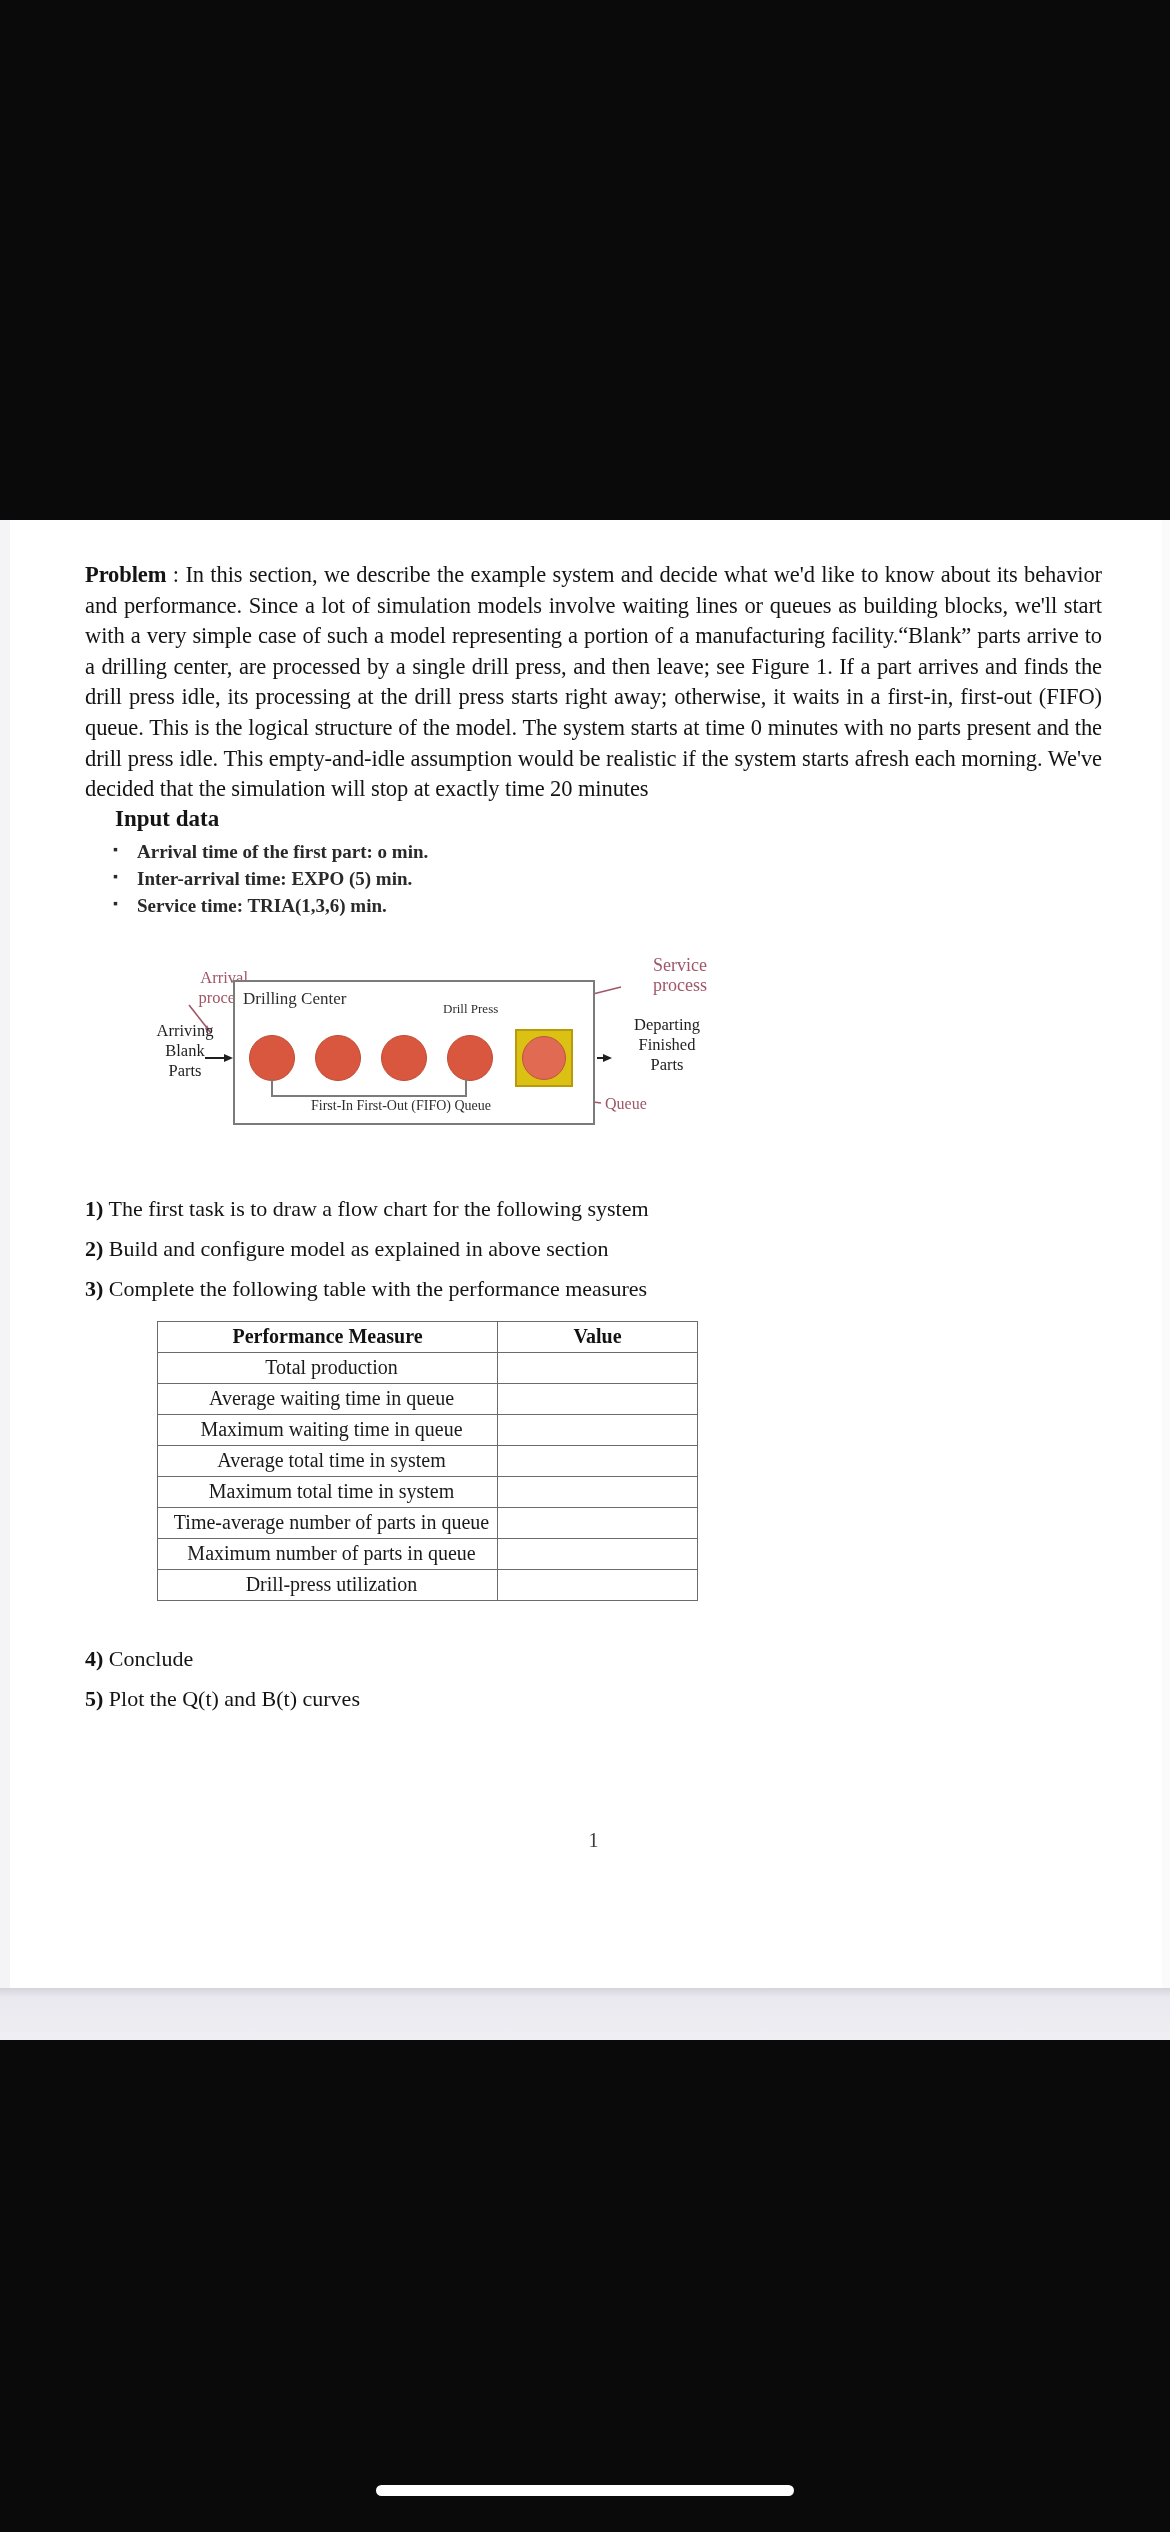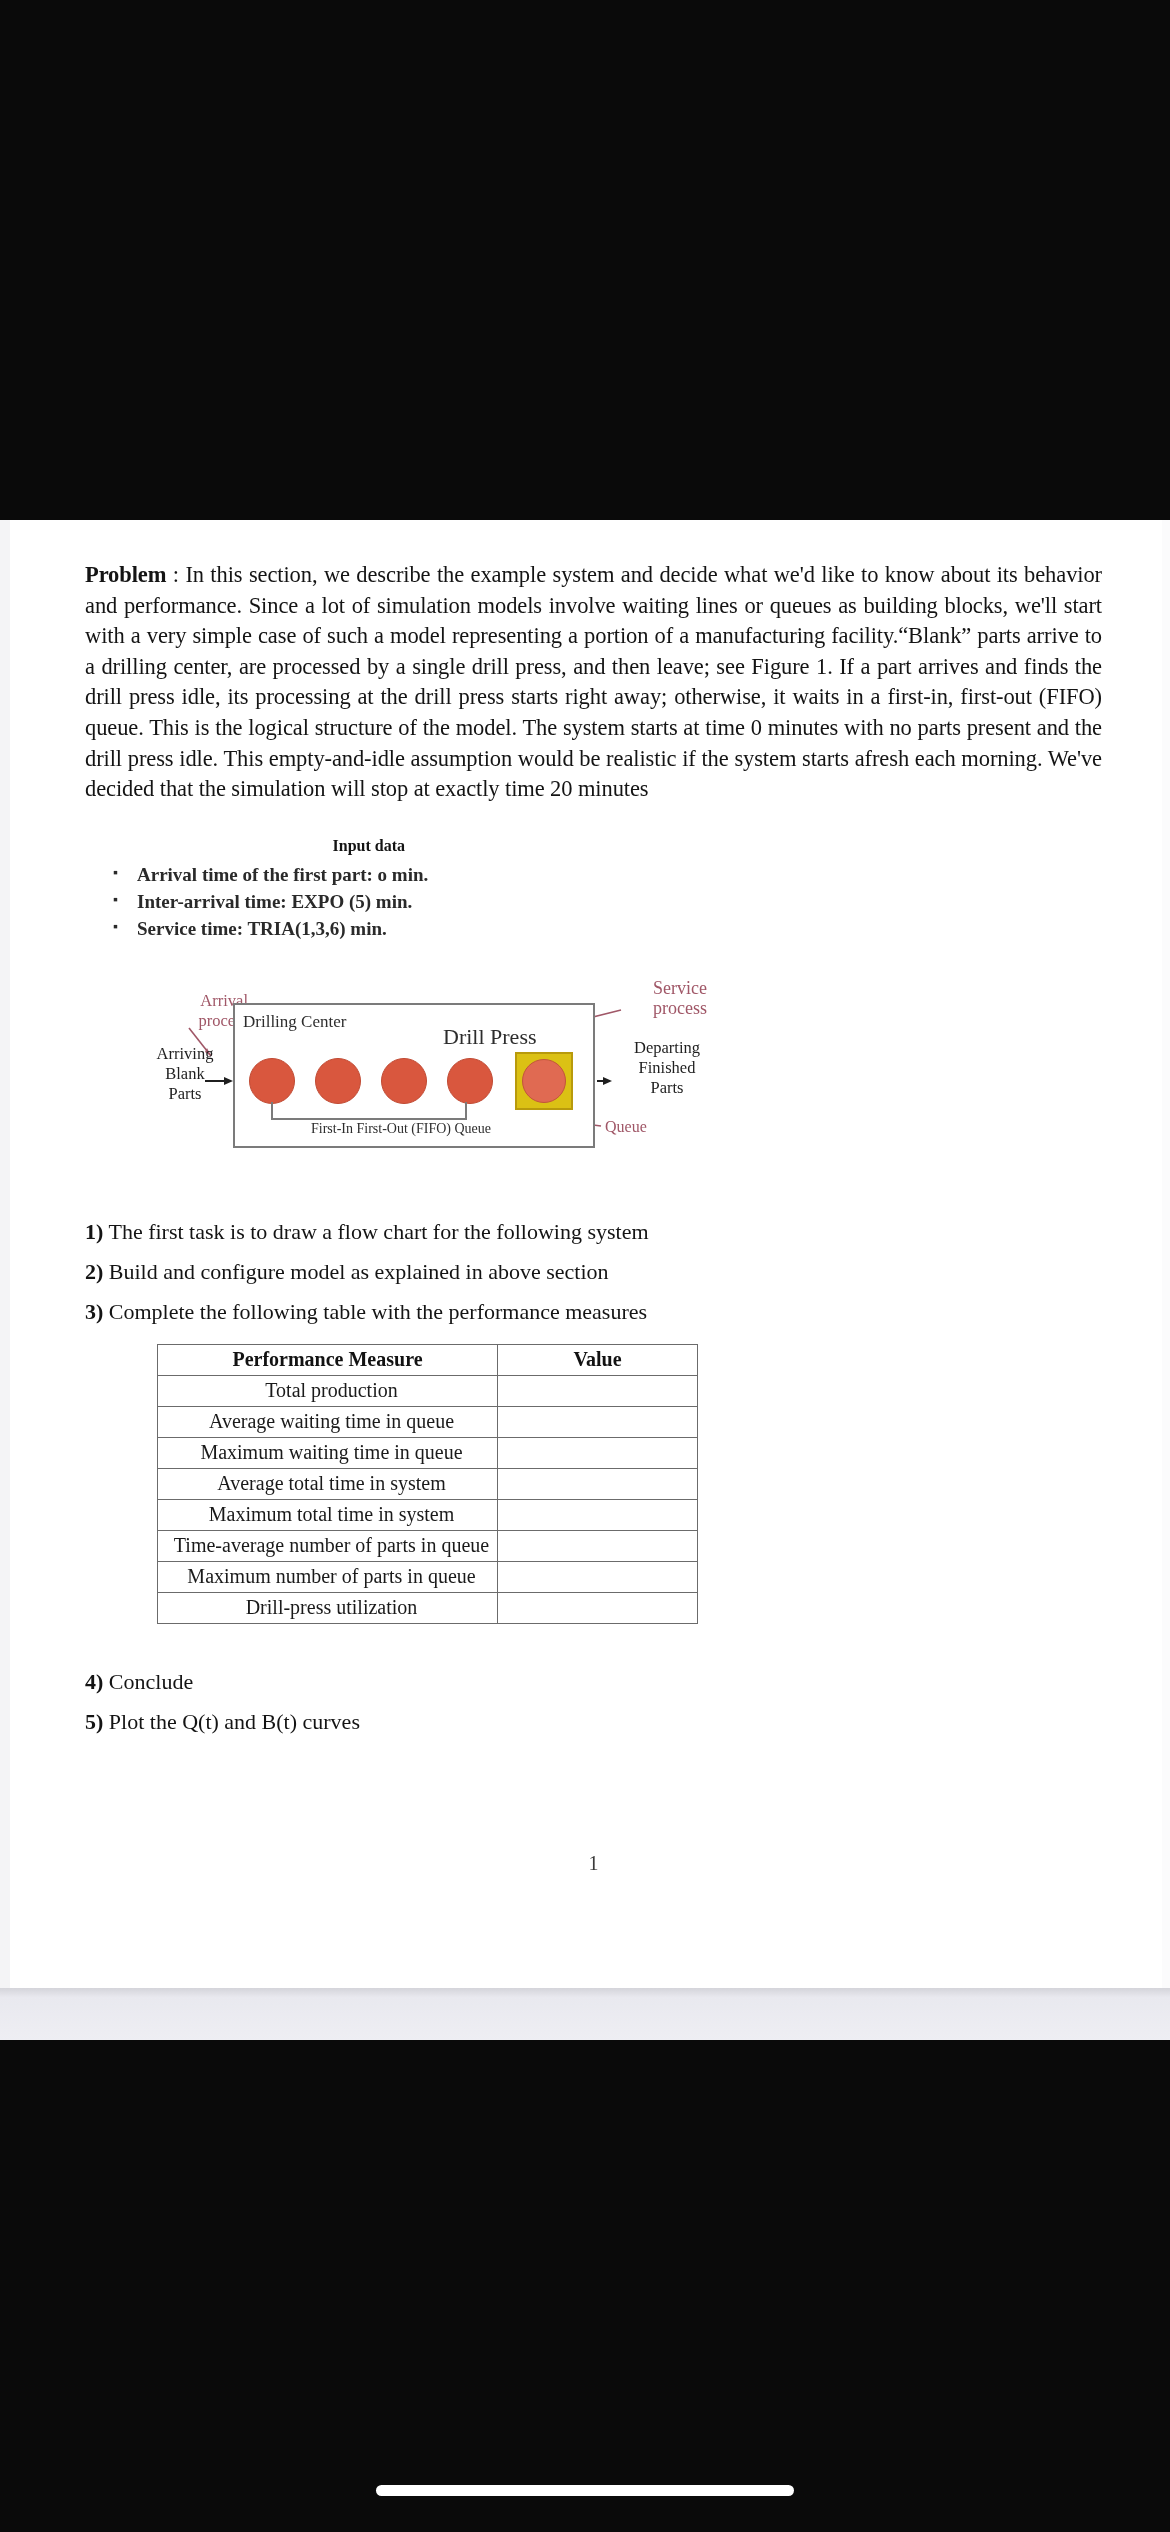--- a/index.html
+++ b/index.html
@@ -37,22 +37,22 @@
 
   
   .para {
     font-size:22.5px; line-height:30.6px;
     color:#141414; text-align:justify;
     letter-spacing:-0.1px;
   }
   .para b { font-weight:bold; }
 
   .input-head {
-    font-weight:bold; font-size:16px; color:#141414;
-    text-align:right; margin-top:32px;
+    font-weight:bold; font-size:23px; color:#141414;
+    text-align:left; margin-top:1px;
     width:290px; margin-left:30px;
   }
   ul.inputs { list-style:none; margin-top:6px; }
   ul.inputs li {
     font-size:19px; line-height:27px; font-weight:bold;
     color:#2a2a2a; position:relative; padding-left:52px;
   }
   ul.inputs li::before {
     content:"▪"; position:absolute; left:28px; top:-2px;
     font-size:14px; color:#2a2a2a;
@@ -85,21 +85,21 @@
     width:58px; height:58px;
     background:#dbc114; border:2px solid #b89a0c;
   }
   .press-circle {
     position:absolute; left:437px; top:93px;
     width:44px; height:44px; border-radius:50%;
     background:#e06a52; border:1.5px solid #c2543c;
   }
   .press-label {
     position:absolute; left:358px; top:58px;
-    font-size:22px; color:#2d2d2d;
+    font-size:13px; color:#2d2d2d;
   }
 
   .fifo-bracket {
     position:absolute; left:186px; top:136px;
     width:196px; height:18px;
     border-left:2px solid #7b7b7b;
     border-bottom:2px solid #7b7b7b;
     border-right:2px solid #7b7b7b;
   }
   .fifo-label {

